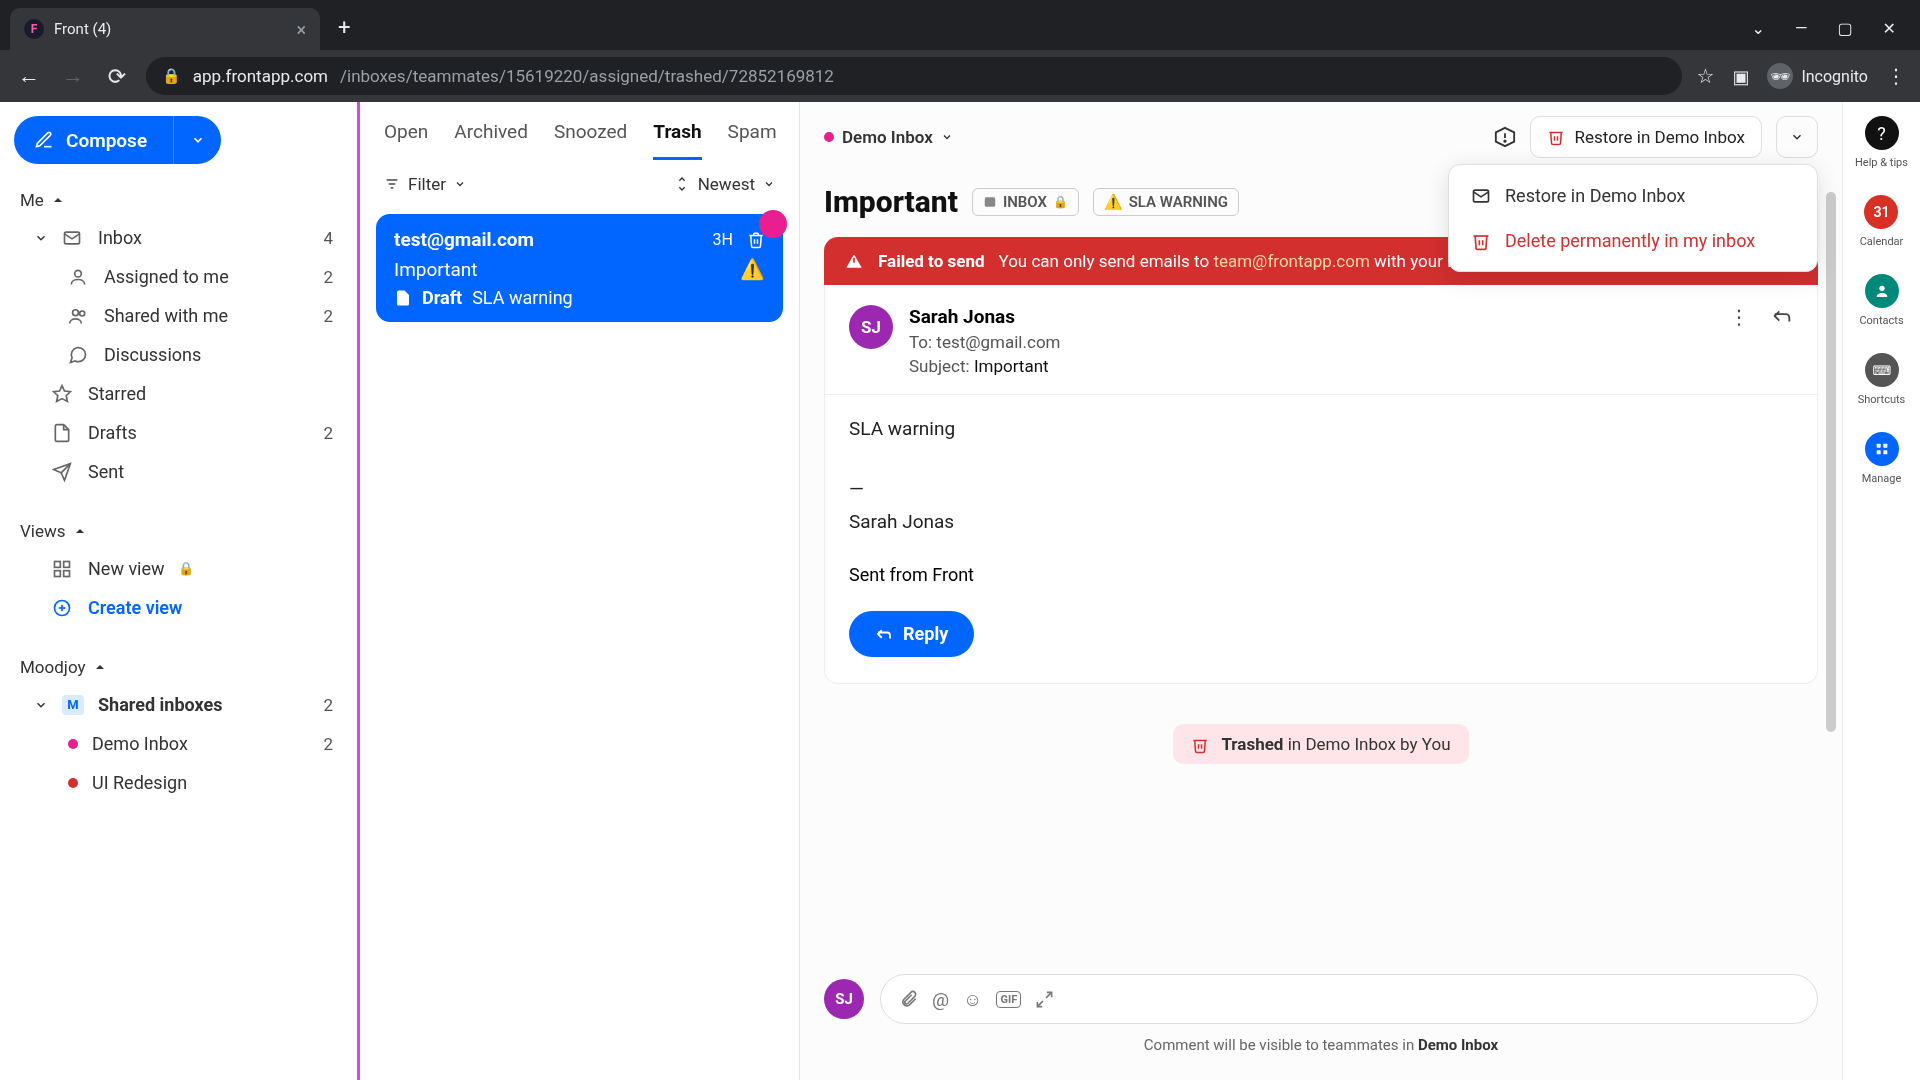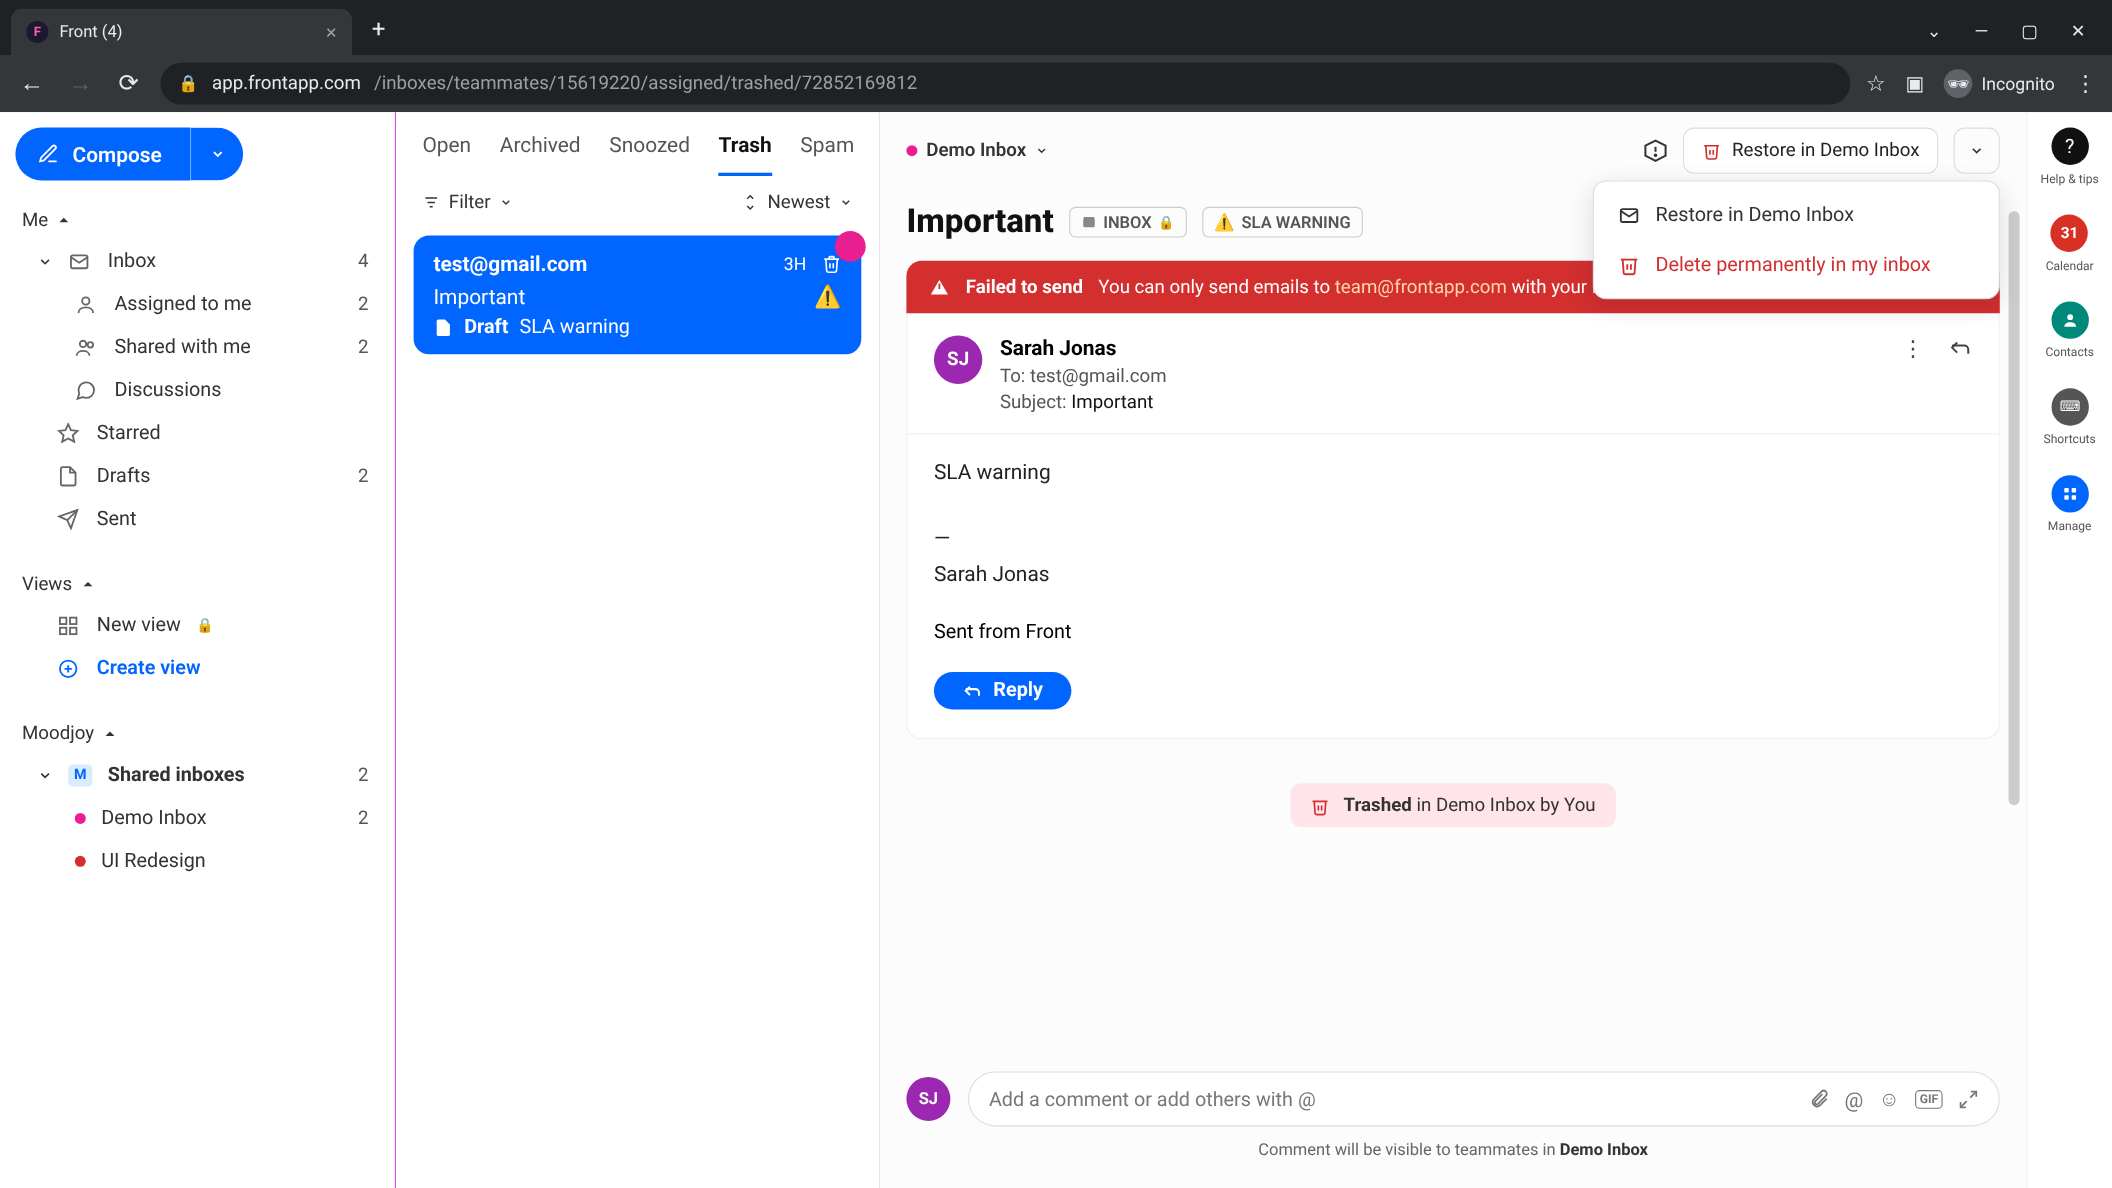--- a/index.html
+++ b/index.html
@@ -22,21 +22,21 @@
 .address-bar .url-host { color: #e8eaed; }
 .address-bar .url-path { color: #9aa0a6; }
 .address-right { display: flex; align-items: center; gap: 18px; color: #e8eaed; }
 .incognito-badge { display: flex; align-items: center; gap: 8px; color: #e8eaed; font-size: 16px; }
 .incognito-icon { width: 26px; height: 26px; background: #5f6368; border-radius: 50%; display: flex; align-items: center; justify-content: center; }
 
 
 .app { display: flex; height: calc(1080px - 102px); background: #fff; }
 
 
-.sidebar { width: 360px; border-right: 1px solid #d946ef; display: flex; flex-direction: column; padding: 14px 10px; }
+.sidebar { width: 360px; border-right: 3px solid #d946ef; display: flex; flex-direction: column; padding: 14px 10px; }
 .compose-wrap { display: flex; gap: 0; margin-bottom: 18px; padding: 0 4px; }
 .compose-btn { background: #0066ff; color: #fff; border: none; border-radius: 24px 0 0 24px; height: 48px; padding: 0 26px 0 20px; font-size: 19px; font-weight: 600; display: flex; align-items: center; gap: 12px; cursor: pointer; }
 .compose-caret { background: #0066ff; border-radius: 0 24px 24px 0; width: 48px; display: flex; align-items: center; justify-content: center; color: #fff; cursor: pointer; border-left: 1px solid rgba(255,255,255,0.25); }
 .section-header { display: flex; align-items: center; gap: 8px; padding: 8px 10px; font-size: 17px; font-weight: 400; color: #333; cursor: pointer; }
 .nav-item { display: flex; align-items: center; gap: 14px; padding: 9px 14px 9px 24px; font-size: 18px; color: #333; border-radius: 8px; cursor: pointer; }
 .nav-item.sub { padding-left: 58px; }
 .nav-item .icon { width: 22px; text-align: center; color: #666; }
 .nav-item .count { margin-left: auto; color: #555; font-size: 17px; }
 .nav-item.create { color: #0066ff; font-weight: 600; }
 .dot { width: 10px; height: 10px; border-radius: 50%; display: inline-block; }
@@ -87,21 +87,21 @@
 .avatar { width: 44px; height: 44px; border-radius: 50%; background: #9c27b0; color: #fff; display: flex; align-items: center; justify-content: center; font-weight: 700; font-size: 17px; }
 .msg-meta .sender { font-weight: 700; font-size: 19px; }
 .msg-meta .line { font-size: 17px; color: #555; margin-top: 4px; }
 .msg-actions { margin-left: auto; display: flex; gap: 22px; color: #444; font-size: 20px; }
 .msg-actions span { cursor: pointer; }
 .msg-divider { height: 1px; background: #eee; margin: 18px -24px; }
 .msg-body { font-size: 19px; color: #222; line-height: 1.7; }
 .msg-body .sig-sep { display:block; margin-top: 28px; }
 .sent-from { margin-top: 26px; font-size: 18px; }
 .sent-from b { font-weight: 400; }
-.reply-btn { margin-top: 26px; background: #0066ff; color: #fff; border: none; border-radius: 24px; height: 34px; padding: 0 26px; font-size: 18px; font-weight: 700; display: flex; align-items: center; gap: 10px; cursor: pointer; }
+.reply-btn { margin-top: 26px; background: #0066ff; color: #fff; border: none; border-radius: 24px; height: 46px; padding: 0 26px; font-size: 18px; font-weight: 700; display: flex; align-items: center; gap: 10px; cursor: pointer; }
 
 .trashed-pill { margin: 40px auto 0 auto; background: #ffe5ea; border-radius: 10px; padding: 10px 18px; display: flex; align-items: flex-end; gap: 12px; width: fit-content; font-size: 17px; color: #333; }
 .trashed-pill b { font-weight: 700; }
 .trashed-pill .trash-icon { color: #d32f2f; }
 
 .comment-row { margin-top: auto; padding: 20px 24px 6px 24px; display: flex; align-items: center; gap: 16px; }
 .comment-input { flex: 1; background: #fff; border: 1px solid #ddd; border-radius: 26px; height: 50px; display: flex; align-items: center; padding: 0 18px; color: #777; font-size: 18px; gap: 14px; }
 .comment-input .placeholder { flex: 1; }
 .comment-input .ci { color: #777; cursor: pointer; font-size: 19px; }
 .comment-hint { text-align: center; font-size: 15px; color: #666; padding: 6px 0 26px 0; }
@@ -489,21 +489,20 @@
             <path d="M19 6l-1 14a2 2 0 01-2 2H8a2 2 0 01-2-2L5 6"></path>
             <path d="M10 11v6M14 11v6"></path>
           </svg>
       </span>
       <span><b>Trashed</b><span> in Demo Inbox by You</span></span>
     </div>
 
     <div class="comment-row">
       <div class="avatar" style="width:40px;height:40px;font-size:15px">SJ</div>
       <div class="comment-input">
-        <span class="placeholder">Add a comment or add others with @</span>
         <span class="ci">
           <svg width="19" height="19" viewBox="0 0 24 24" fill="none" stroke="#777" stroke-width="2">
               <path d="M21 11l-8 8a5 5 0 01-7-7l9-9a3.5 3.5 0 015 5l-9 9a2 2 0 01-3-3l8-8"></path>
             </svg>
         </span>
         <span class="ci">@</span>
         <span class="ci">☺</span>
         <span class="ci" style="border:1.5px solid #777;border-radius:4px;font-size:11px;padding:1px 3px;font-weight:700">GIF</span>
         <span class="ci">
           <svg width="19" height="19" viewBox="0 0 24 24" fill="none" stroke="#777" stroke-width="2">

